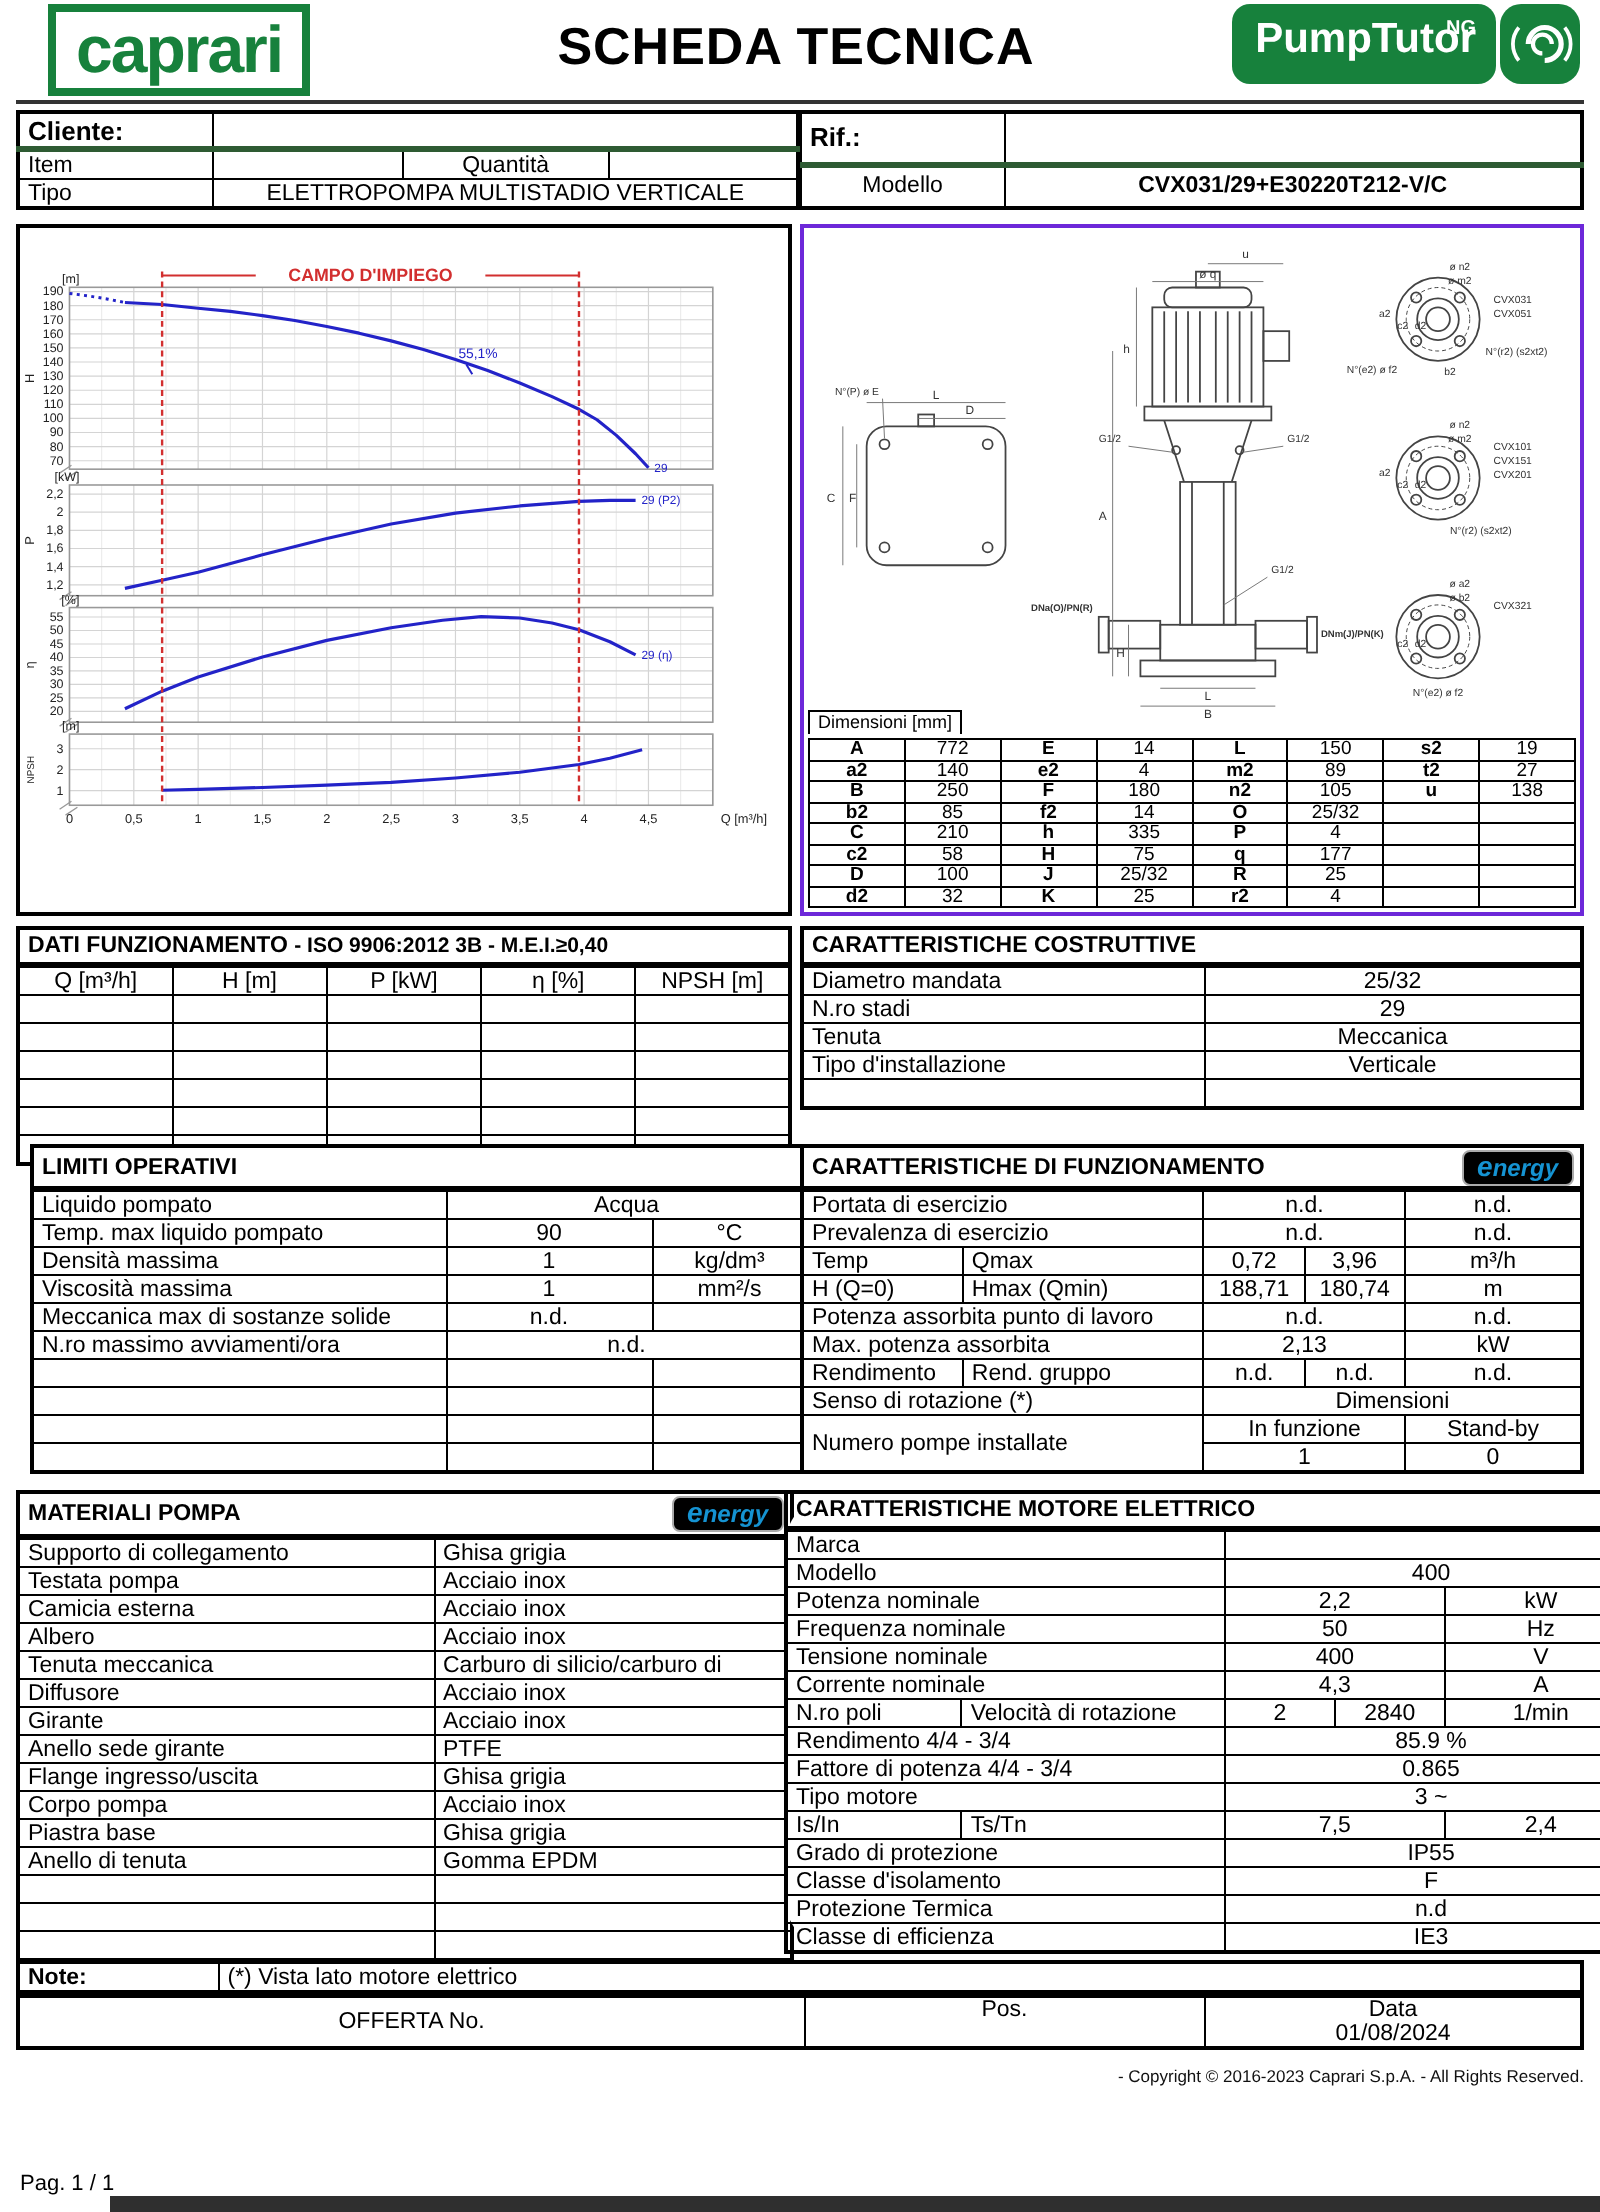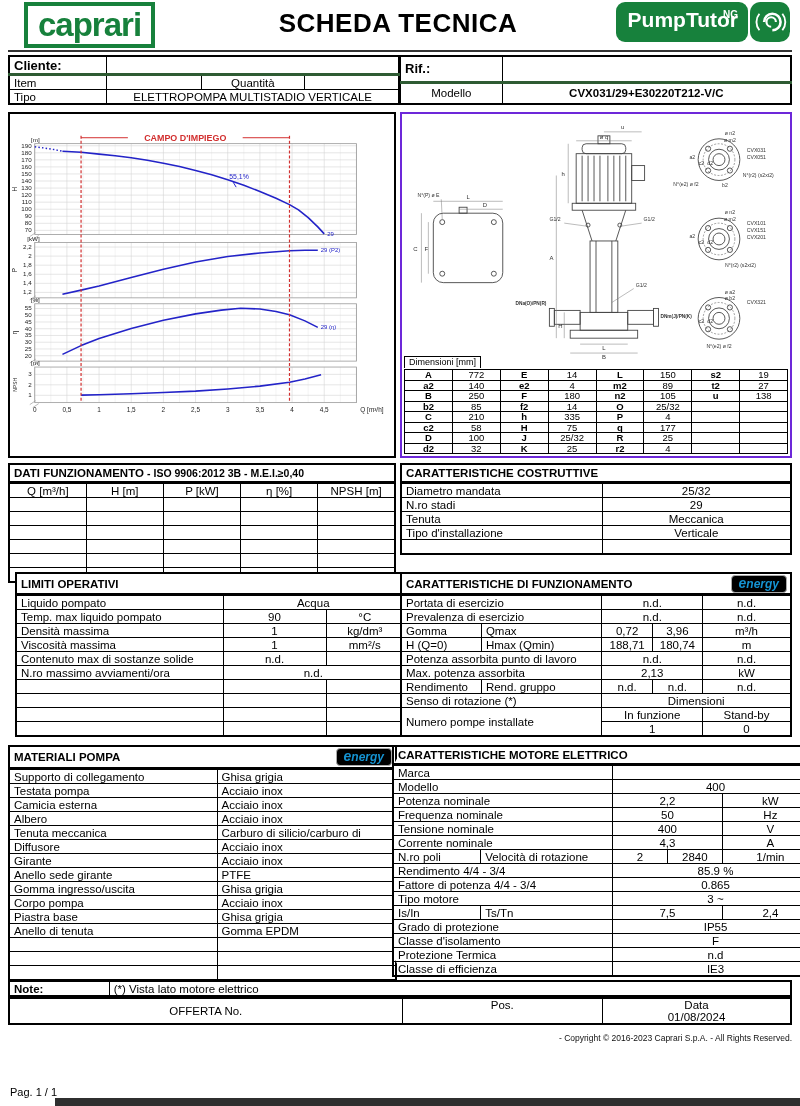--- a/index.html
+++ b/index.html
@@ -672,21 +672,21 @@
           <td class="l">Densità massima</td>
         <td class="c">1</td>
         <td class="c">kg/dm³</td>
         </tr>
     <tr>
           <td class="l">Viscosità massima</td>
         <td class="c">1</td>
         <td class="c">mm²/s</td>
         </tr>
     <tr>
-          <td class="l">Contenuto max di sostanze solide</td>
+          <td class="l">Meccanica max di sostanze solide</td>
         <td class="c">n.d.</td>
         <td></td>
         </tr>
     <tr>
           <td class="l">N.ro massimo avviamenti/ora</td>
         <td colspan="2" class="c">n.d.</td>
         </tr>
     </tbody>
       <tbody>
         <tr>
@@ -731,21 +731,21 @@
           <td colspan="2" class="l">Portata di esercizio</td>
         <td colspan="2" class="c">n.d.</td>
         <td class="c">n.d.</td>
         </tr>
     <tr>
           <td colspan="2" class="l">Prevalenza di esercizio</td>
         <td colspan="2" class="c">n.d.</td>
         <td class="c">n.d.</td>
         </tr>
     <tr>
-          <td class="l">Gomma</td>
+          <td class="l">Temp</td>
         <td class="l">Qmax</td>
         <td class="c">0,72</td>
         <td class="c">3,96</td>
         <td class="c">m³/h</td>
         </tr>
     <tr>
           <td class="l">H (Q=0)</td>
         <td class="l">Hmax (Qmin)</td>
         <td class="c">188,71</td>
         <td class="c">180,74</td>
@@ -824,21 +824,21 @@
         </tr>
         <tr>
           <td class="l">Girante</td>
           <td class="l">Acciaio inox</td>
         </tr>
         <tr>
           <td class="l">Anello sede girante</td>
           <td class="l">PTFE</td>
         </tr>
         <tr>
-          <td class="l">Gomma ingresso/uscita</td>
+          <td class="l">Flange ingresso/uscita</td>
           <td class="l">Ghisa grigia</td>
         </tr>
         <tr>
           <td class="l">Corpo pompa</td>
           <td class="l">Acciaio inox</td>
         </tr>
         <tr>
           <td class="l">Piastra base</td>
           <td class="l">Ghisa grigia</td>
         </tr>

